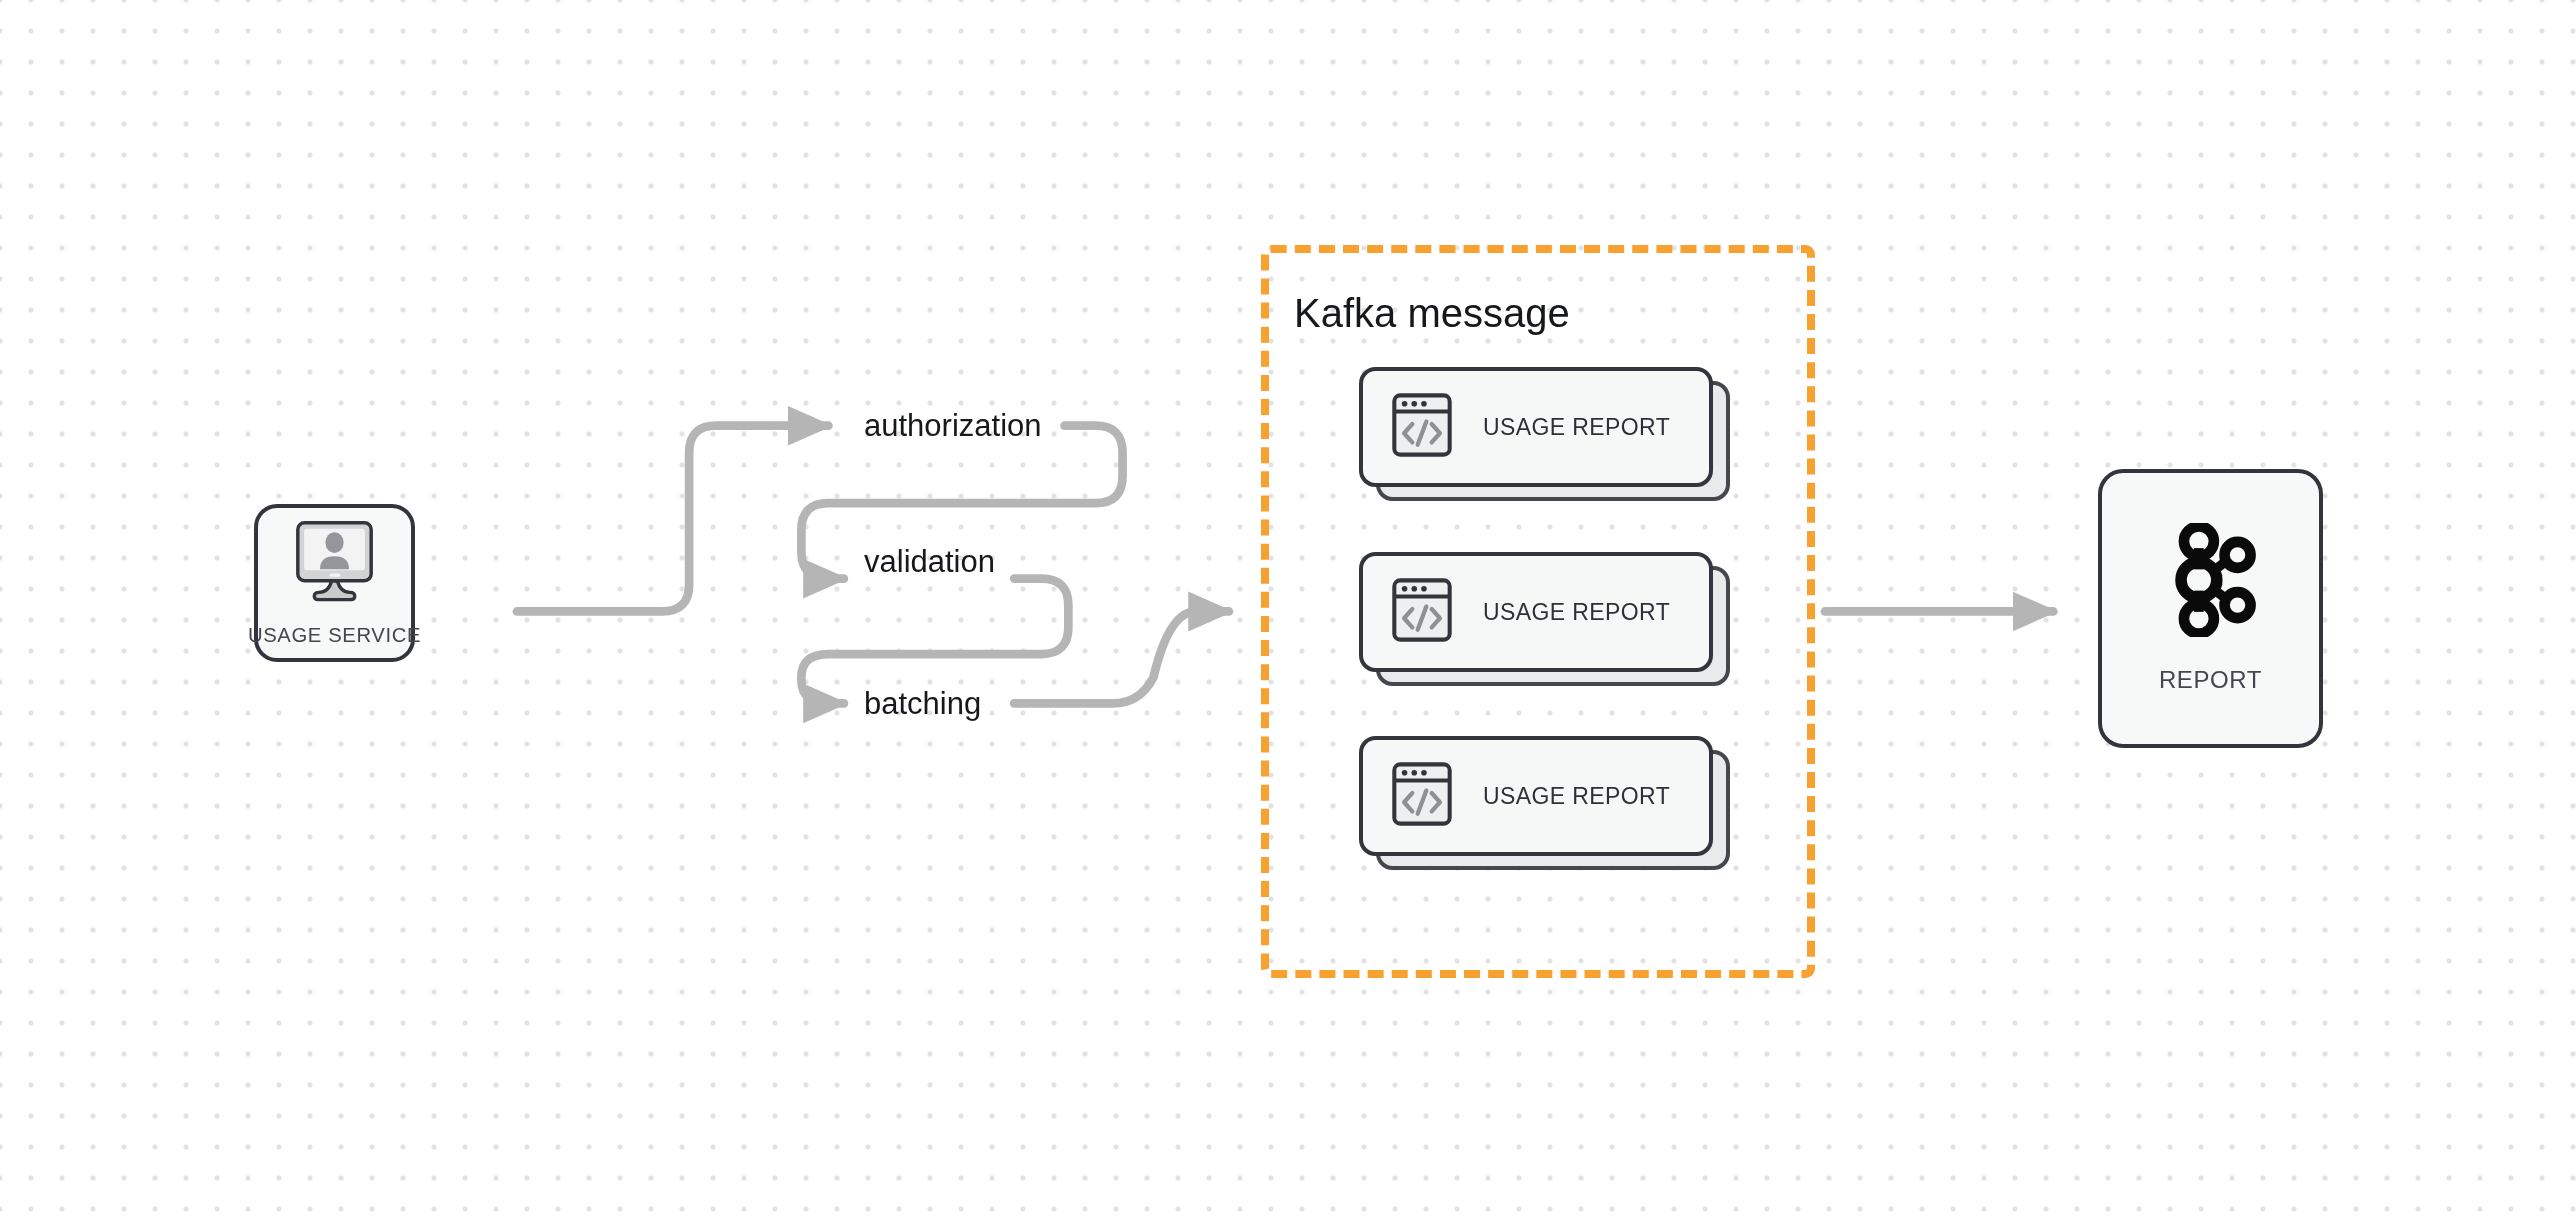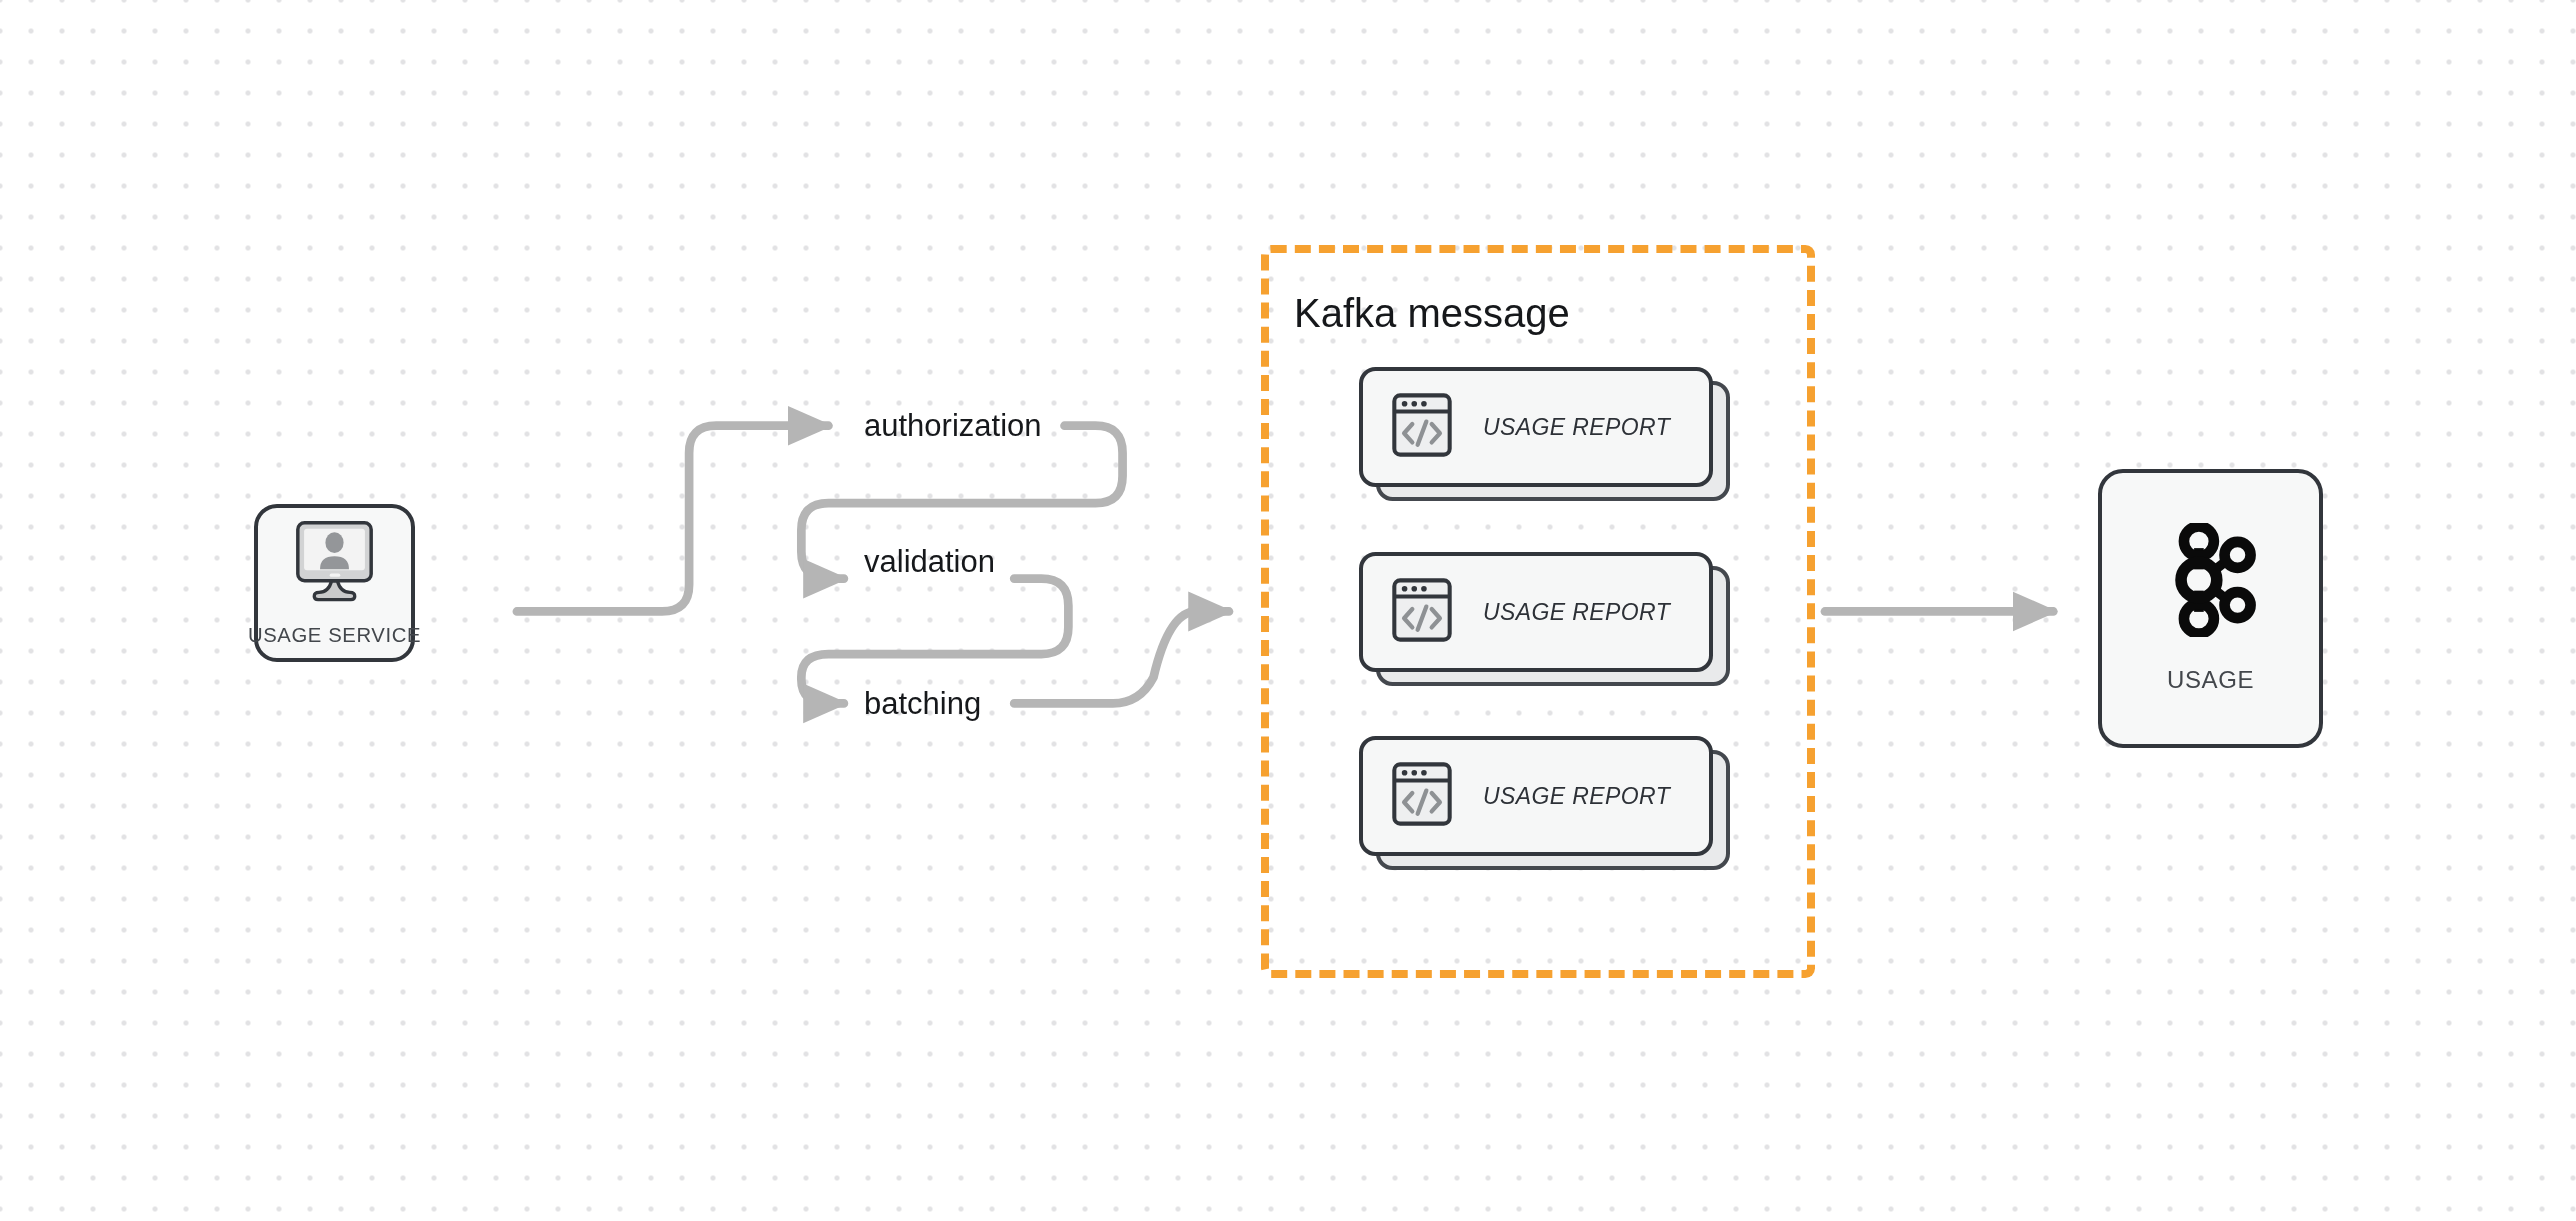--- a/index.html
+++ b/index.html
@@ -132,21 +132,20 @@
     display: flex;
     align-items: center;
   }
   .report-icon {
     margin-left: 29px;
     flex: 0 0 auto;
   }
   .report-card-label {
     margin-left: 31px;
     font-size: 23px;
-    font-style: italic;
     color: #2d3137;
     letter-spacing: 0.4px;
     white-space: nowrap;
   }
 </style>
 </head>
 <body>
 
 <div id="canvas">
 
@@ -272,21 +271,21 @@
 
         <circle cx="38" cy="99" r="15.5" fill="none" stroke="#0a0a0a" stroke-width="11"></circle>
 
         <circle cx="38" cy="59" r="18.5" fill="none" stroke="#0a0a0a" stroke-width="12"></circle>
 
         <circle cx="78" cy="33" r="13.5" fill="none" stroke="#0a0a0a" stroke-width="11"></circle>
 
         <circle cx="78" cy="85" r="13.5" fill="none" stroke="#0a0a0a" stroke-width="11"></circle>
       </svg>
     </span>
-    <span class="node-label">USAGE</span>
+    <span class="node-label">REPORT</span>
   </div>
 
   <div class="step-label" style="left:864px; top:410px;">authorization</div>
   <div class="step-label" style="left:864px; top:546px;">validation</div>
   <div class="step-label" style="left:864px; top:688px;">batching</div>
 
 </div>
 
 
 </body></html>

